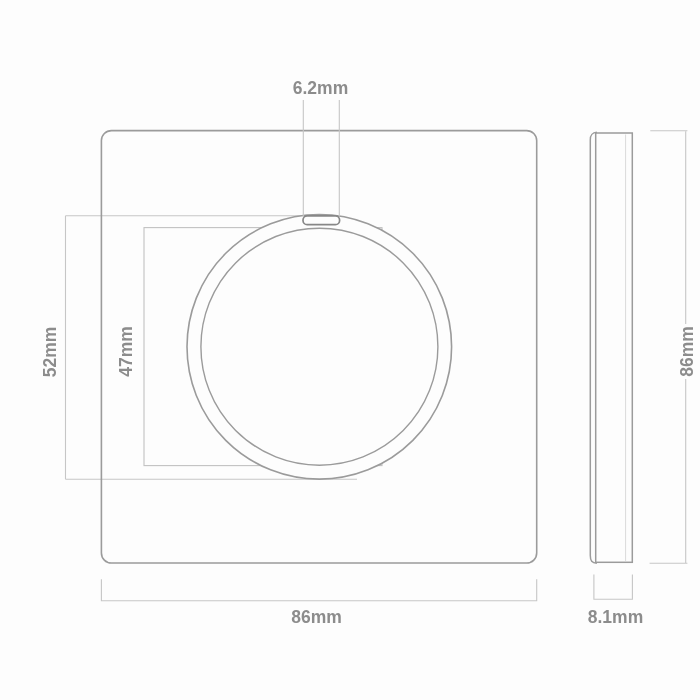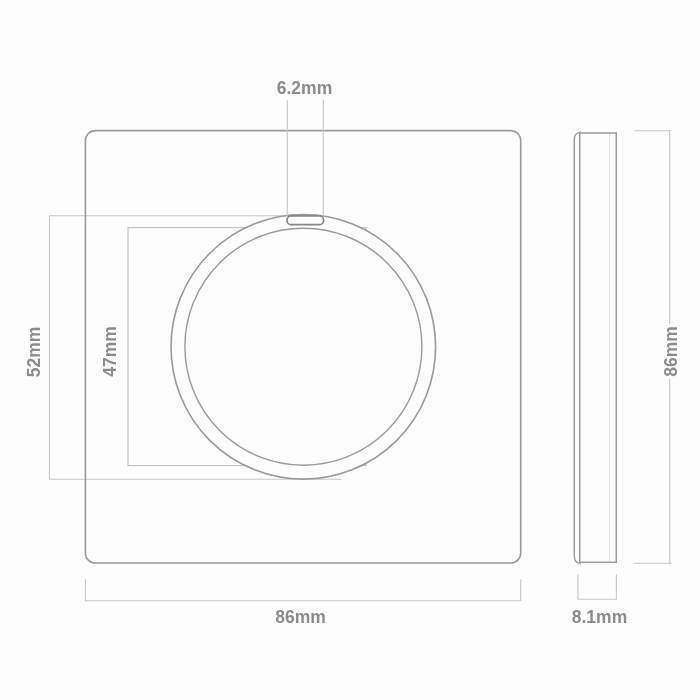--- a/index.html
+++ b/index.html
@@ -1,16 +1,16 @@
 <!DOCTYPE html>
 <html><head>
 <meta charset="utf-8">
 <style>
   html,body{margin:0;padding:0;background:#fdfdfd;}
-  .wrap{width:644px;height:700px;position:relative;background:#0f766e;}
+  .wrap{width:644px;height:700px;position:relative;background:#0f766e;margin-left:16px;}
   text{font-family:"Liberation Sans", sans-serif;font-weight:700;fill:#8c8c8c;}
 </style>
 </head>
 <body>
 <div class="wrap">
 <svg style="filter:blur(0.45px)" width="700" height="700" viewBox="0 0 700 700" xmlns="http://www.w3.org/2000/svg">
 
   <rect x="0" y="0" width="700" height="700" fill="#fdfdfd"></rect>
 
   <line x1="49.5" y1="215.7" x2="49.5" y2="479.3" stroke="#c6c6c6" stroke-width="1.1"></line>

